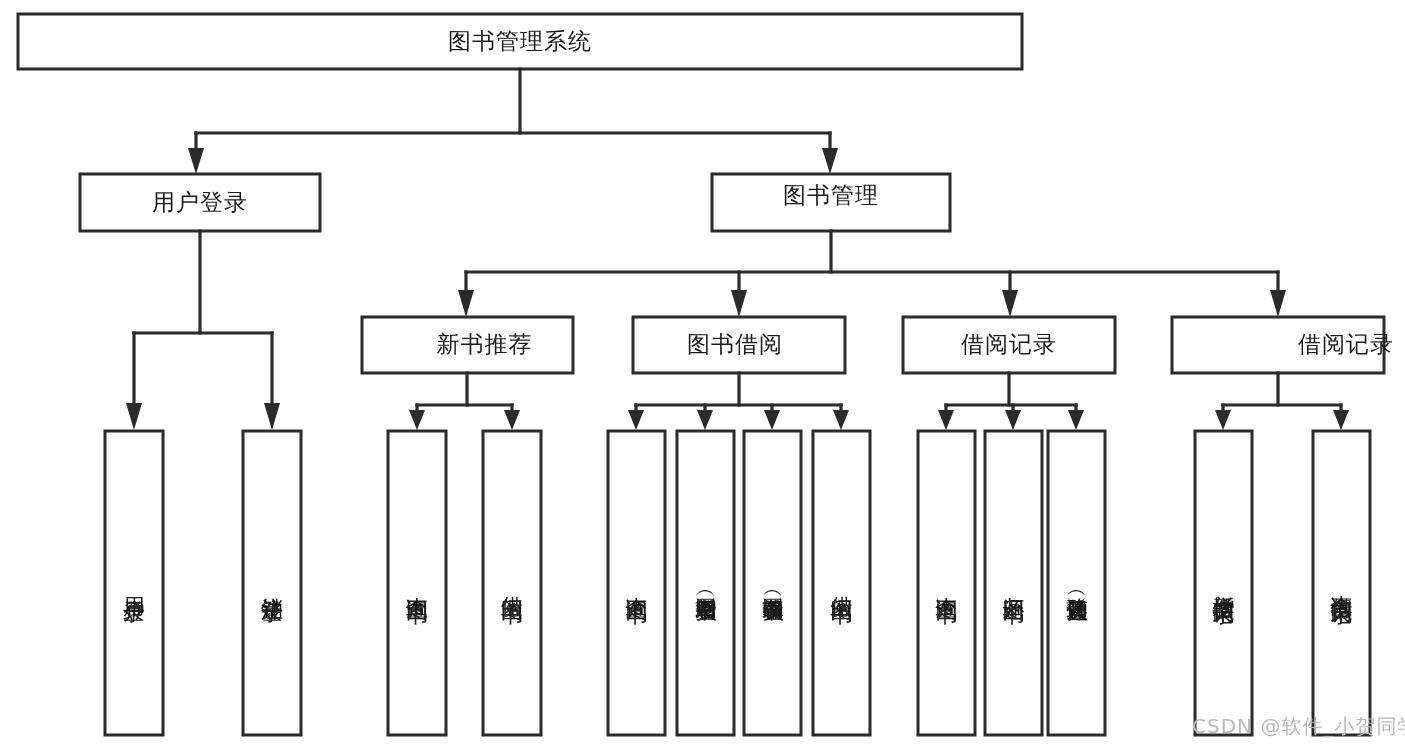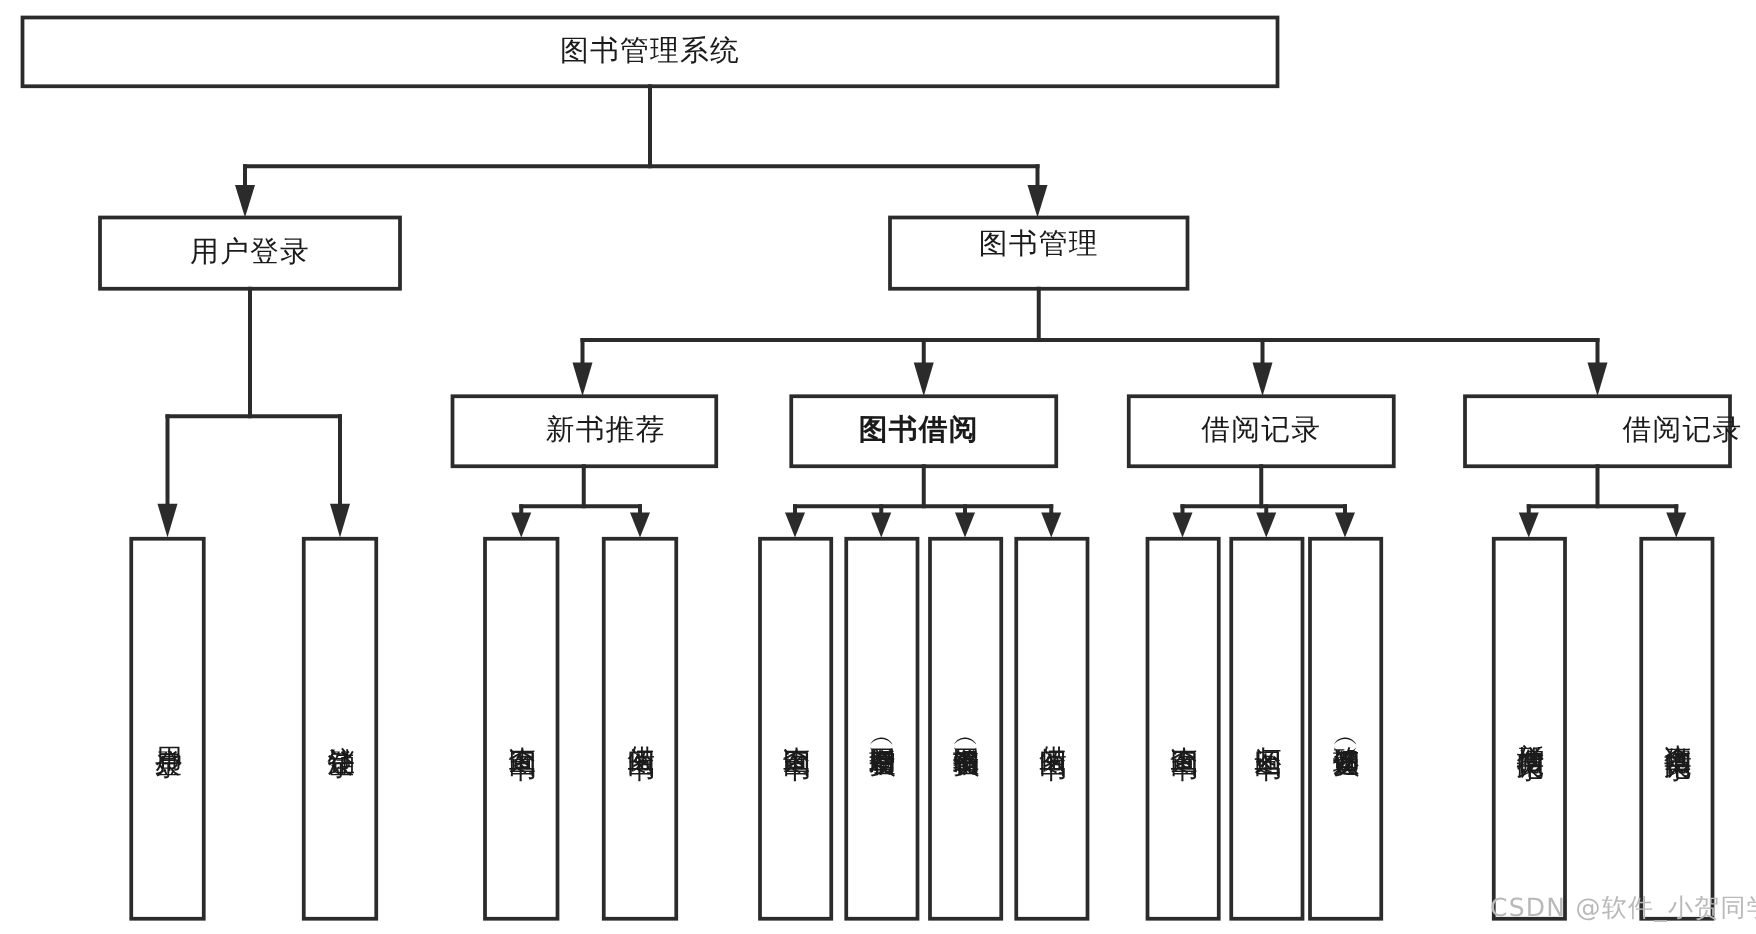--- a/index.html
+++ b/index.html
@@ -174,21 +174,21 @@
     <rect class="node-box" x="1313" y="431" width="57" height="304"></rect>
 
   </svg>
 
   <div class="node-label-h" style="left:18px; top:14px; width:1004px; height:55px;">图书管理系统</div>
 
   <div class="node-label-h" style="left:80px; top:174px; width:240px; height:57px;">用户登录</div>
   <div class="node-label-h" style="left:712px; top:174px; width:238px; height:43px;">图书管理</div>
 
   <div class="node-label-h" style="left:362px; top:317px; width:245px; height:56px;">新书推荐</div>
-  <div class="node-label-h" style="left:633px; top:317px; width:204px; height:56px;font-weight:bold;">图书借阅</div>
+  <div class="node-label-h" style="left:633px; top:317px; width:204px; height:56px;">图书借阅</div>
   <div class="node-label-h" style="left:903px; top:317px; width:212px; height:56px;">借阅记录</div>
   <div class="node-label-h" style="left:1240px; top:317px; width:212px; height:56px;">借阅记录</div>
 
   <div class="node-label-v" style="left:105px; top:431px; width:58px; height:304px;">用户登录</div>
   <div class="node-label-v" style="left:243px; top:431px; width:58px; height:304px;">注销登录</div>
 
   <div class="node-label-v" style="left:388px; top:431px; width:58px; height:304px;">查询图书</div>
   <div class="node-label-v" style="left:483px; top:431px; width:58px; height:304px;">借阅图书</div>
 
   <div class="node-label-v" style="left:608px; top:431px; width:57px; height:304px;">查询图书</div>

